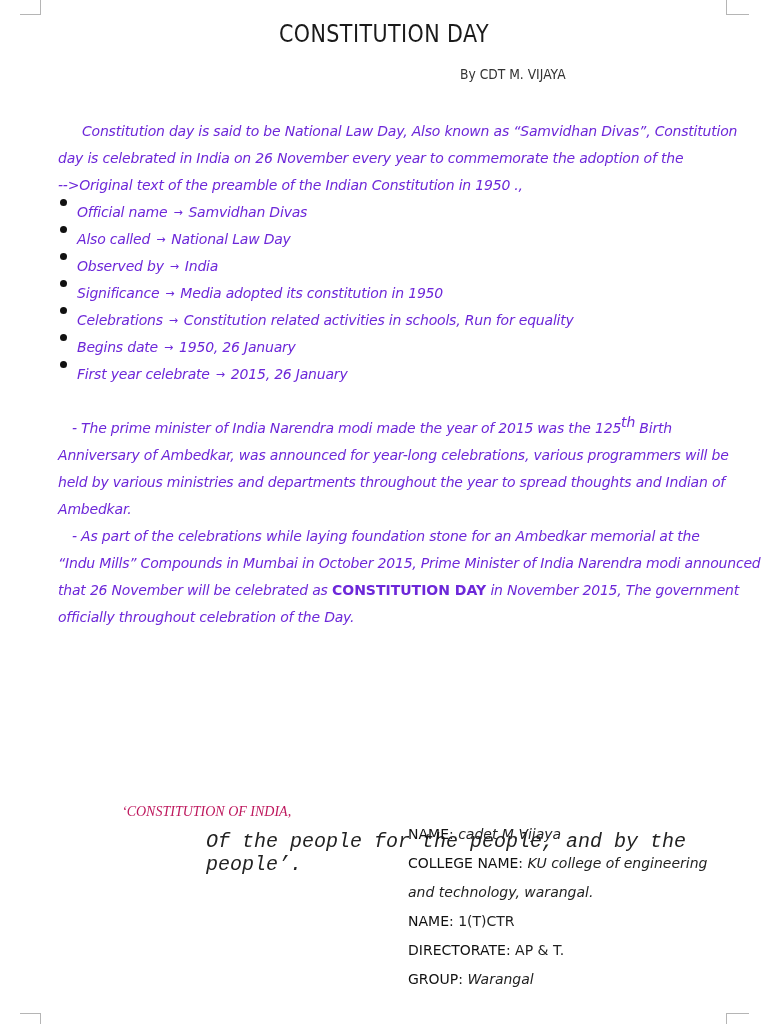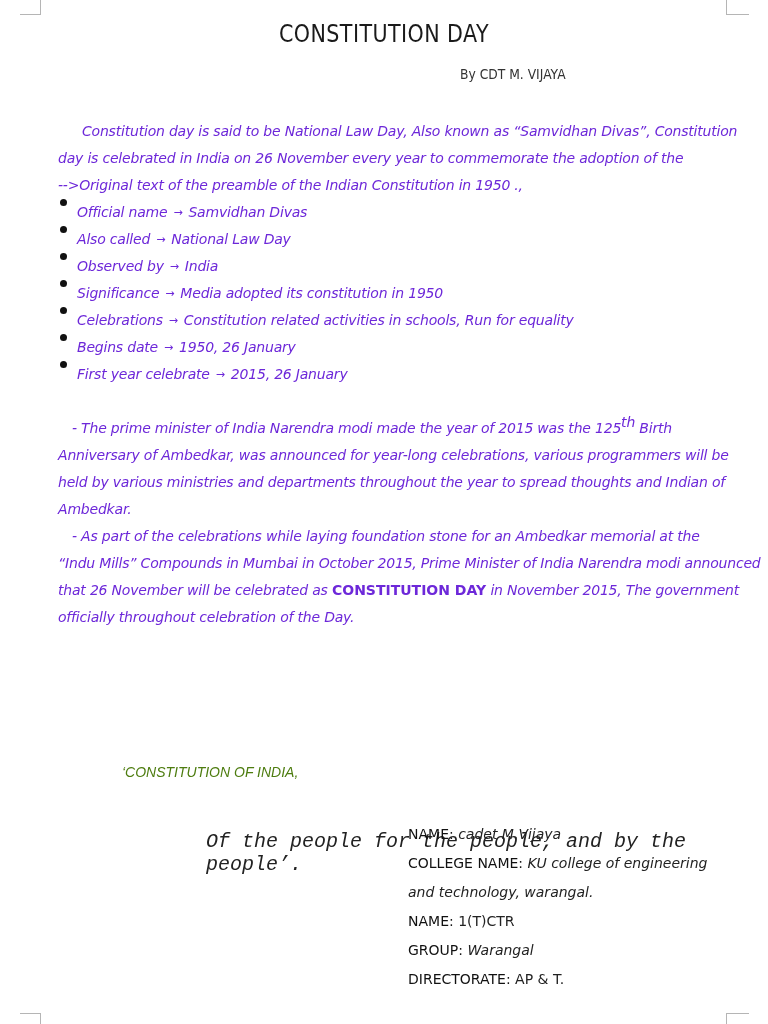--- a/index.html
+++ b/index.html
@@ -35,21 +35,21 @@
     .ind4 { padding-left: 14px; }
     .bullets { list-style: none; margin: 0; padding: 0; }
     .bullets li { height: 27px; white-space: nowrap; display: flex; align-items: flex-start; }
     .dot { display: inline-block; width: 7px; height: 7px; border-radius: 50%; background: #111; margin-right: 10px; margin-left: 2px; }
     .arrow { font-style: normal; margin: 0 6px; font-size: 11px; }
     .gap { height: 27px; }
     .bold-it { font-weight: bold; }
     .caps { font-style: normal; font-weight: bold; letter-spacing: 0; }
     sup { font-size: 14px; line-height: 0; margin-top: 12px; }
 
-    .quote1 { position: absolute; left: 122px; top: 764px; font-family: Liberation Sans, sans-serif; font-style: italic; font-size: 14px; color: #4d7c0f; }
+    .quote1 { position: absolute; left: 122px; top: 804px; font-family: Liberation Serif, serif; font-style: italic; font-size: 14px; color: #be185d; }
     .quote2 { position: absolute; left: 206px; top: 790px; font-family: Liberation Mono, monospace; font-style: italic; font-size: 20px; color: #222; margin-top: 40px; }
 
     .info { position: absolute; left: 408px; top: 820px; width: 320px; font-size: 14px; line-height: 29px; }
     .info-row { white-space: nowrap; }
     .info-label { font-style: normal; color: #111; }
     .info-val { font-style: italic; color: #222; }
     .info-val.plain { font-style: normal; }
   </style>
 </head>
 <body>
@@ -133,15 +133,15 @@
 </div>
 
 <div class="quote1">‘CONSTITUTION OF INDIA,</div>
 <div class="quote2">Of the people for the people, and by the people’.</div>
 
 <div class="info">
   <div class="info-row"><span class="info-label">NAME</span><span>: </span><span class="info-val">cadet M.Vijaya</span></div>
   <div class="info-row"><span class="info-label">COLLEGE NAME</span><span>: </span><span class="info-val">KU college of engineering</span></div>
   <div class="info-row"><span class="info-val">and technology, warangal.</span></div>
   <div class="info-row"><span class="info-label">NAME</span><span>: </span><span class="info-val plain">1(T)CTR</span></div>
+  <div class="info-row"><span class="info-label">DIRECTORATE</span><span>: </span><span class="info-val plain">AP &amp; T.</span></div>
   <div class="info-row"><span class="info-label">GROUP</span><span>: </span><span class="info-val">Warangal</span></div>
-  <div class="info-row"><span class="info-label">DIRECTORATE</span><span>: </span><span class="info-val plain">AP &amp; T.</span></div>
 </div>
 
 </body></html>

